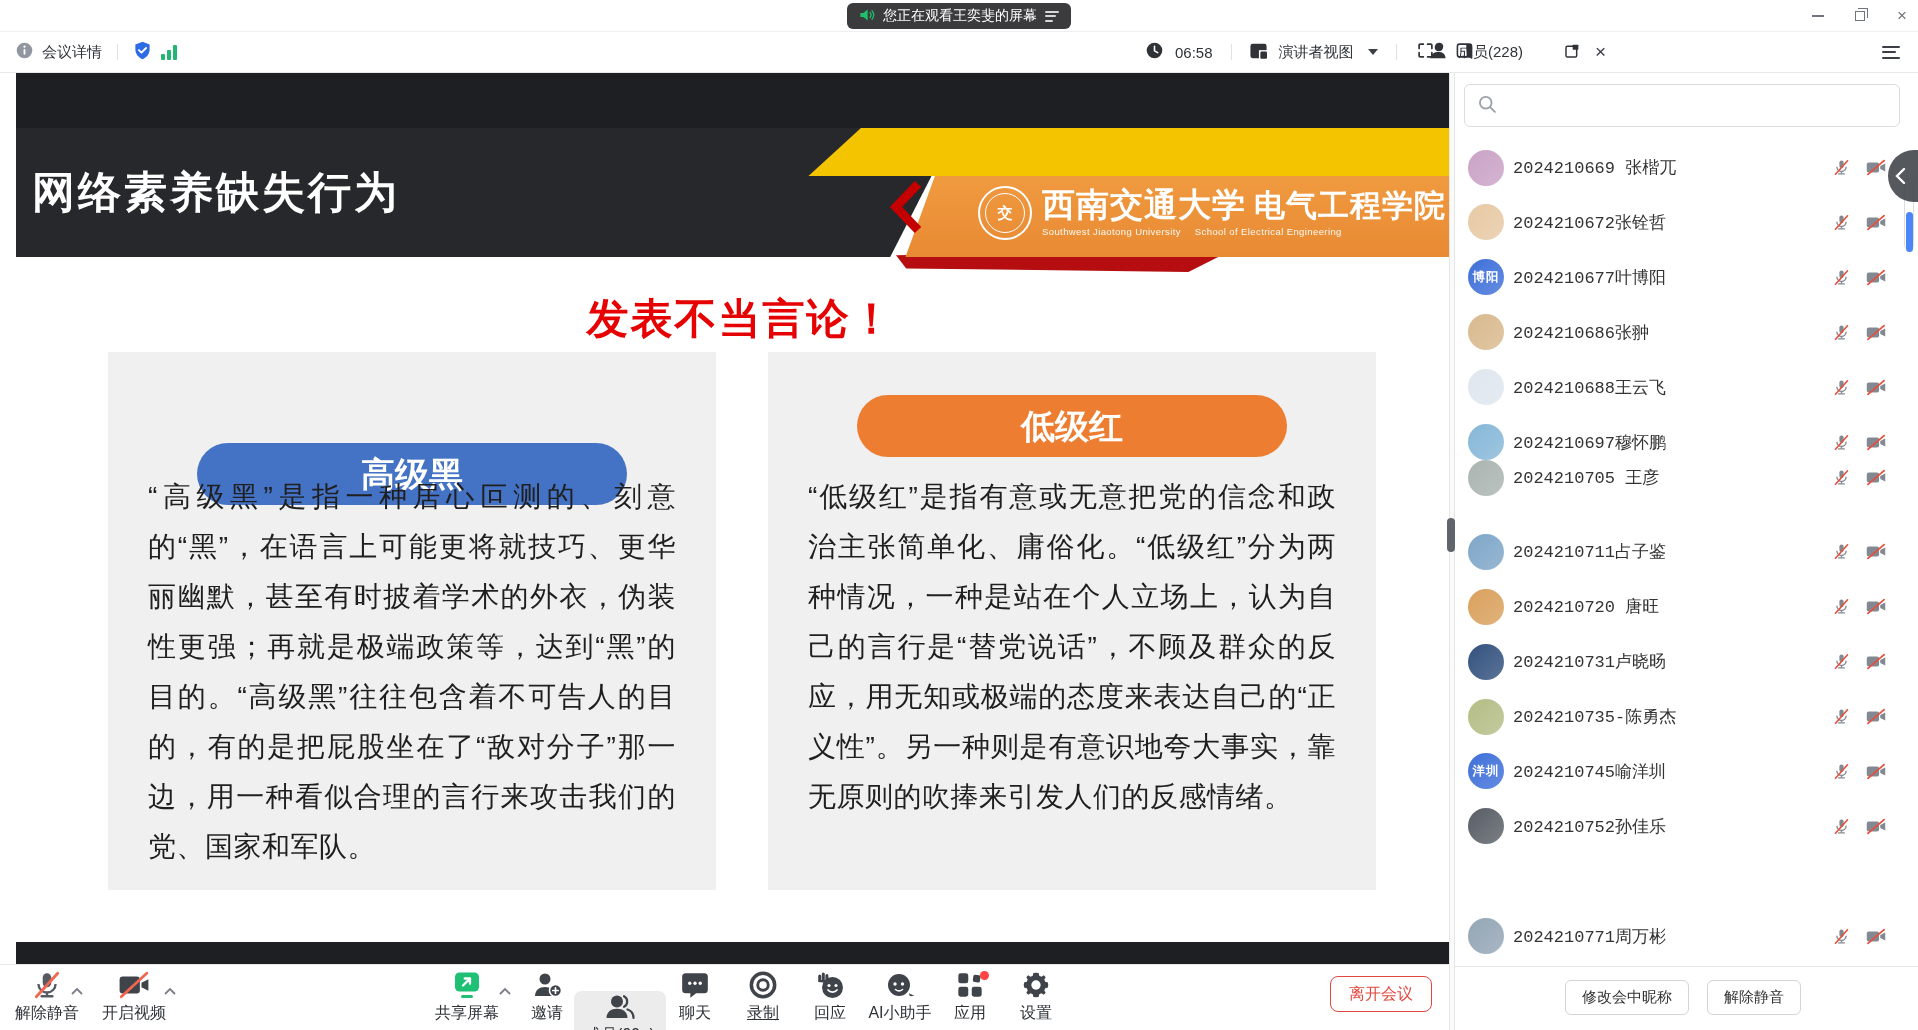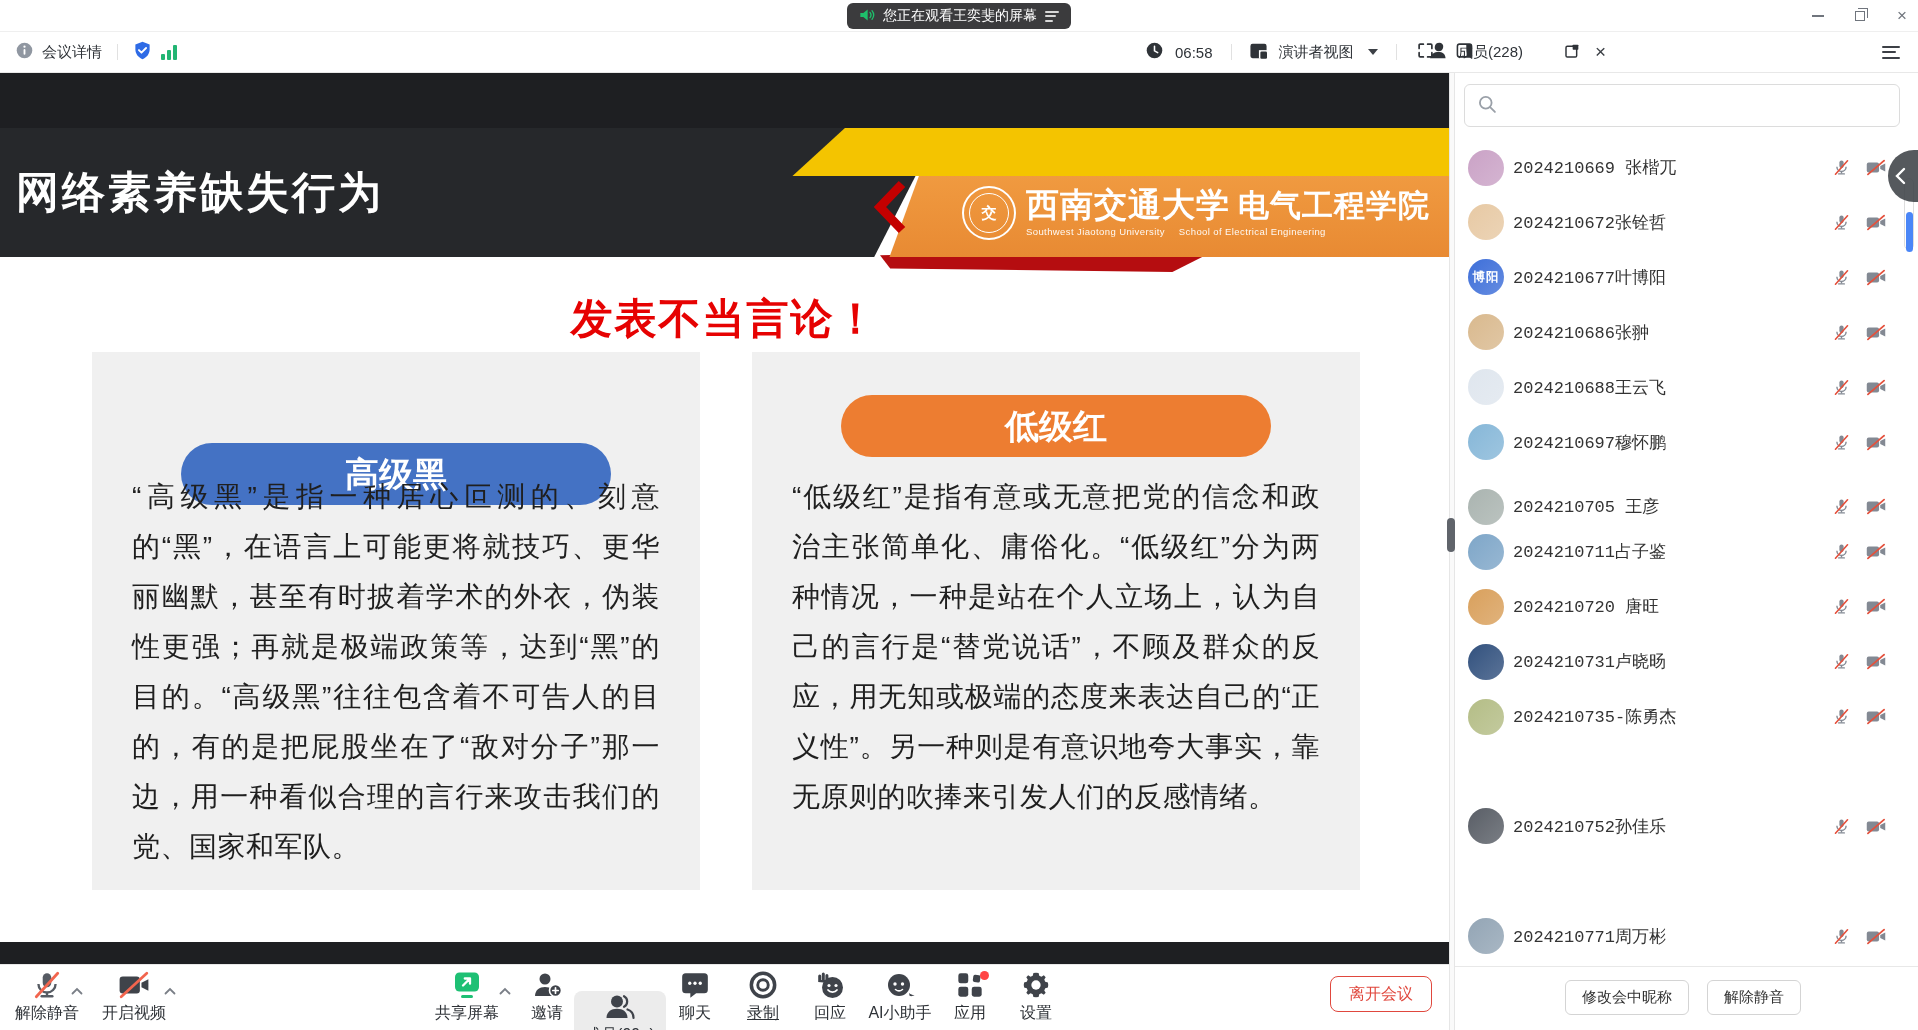--- a/index.html
+++ b/index.html
@@ -29,21 +29,21 @@
   .tb-panelhead{left:1430px;}
   .tb-burger{left:1882px;}
   .burger i{display:block;height:2px;background:#3c4046;margin:3.5px 0;border-radius:1px;}
   .caret-down{width:0;height:0;border-left:5px solid transparent;border-right:5px solid transparent;border-top:6px solid #3c4046;margin-left:2px;}
   .sigbars{display:flex;align-items:flex-end;gap:2.5px;height:15px;}
   .sigbars i{display:block;width:3.5px;background:#22b573;border-radius:1px;}
   .sigbars i:nth-child(1){height:6px;}.sigbars i:nth-child(2){height:10px;}.sigbars i:nth-child(3){height:15px;}
   .xicon{font-size:19px;color:#3c4046;line-height:18px;}
 
   
-  .share{position:absolute;left:0;top:73px;width:1449px;height:891px;background:#1e1f22;padding-left:40px;}
+  .share{position:absolute;left:16px;top:73px;width:1449px;height:891px;background:#1e1f22;padding-left:40px;}
   .slide{position:absolute;left:0;top:55px;width:1449px;height:814px;background:#fff;overflow:hidden;}
   .slide-header{position:absolute;left:0;top:0;width:1449px;height:129px;}
   .hdr-dark{position:absolute;left:0;top:0;width:940px;height:129px;background:#26282b;
             clip-path:polygon(0 0,100% 0,93% 100%,0 100%);}
   .ribbon-yellow{position:absolute;left:740px;top:0;width:709px;height:48px;background:#f4c400;
             clip-path:polygon(7.4% 100%,14.8% 0,100% 0,100% 100%);}
   .ribbon-red{position:absolute;left:880px;top:120px;width:340px;height:24px;background:#b50d10;
             clip-path:polygon(0 30%,100% 0,86% 100%,3% 85%);}
   .ribbon-orange{position:absolute;left:860px;top:48px;width:589px;height:81px;background:linear-gradient(180deg,#f09a40,#e88a33);
             clip-path:polygon(5% 100%,10% 0,100% 0,100% 100%);}
@@ -392,21 +392,21 @@
             </svg>
         </span>
         <span class="row-ico-cam">
           <svg width="20" height="17" viewBox="0 0 26 20">
               <rect x="1" y="3.5" width="16" height="13" rx="2.5" fill="#838993"></rect>
               <path d="M18.5 8l6.5-3.2v10.4L18.5 12z" fill="#838993"></path>
               <line x1="2.5" y1="19" x2="23.5" y2="1" stroke="#e4503c" stroke-width="2.3" stroke-linecap="round"></line>
             </svg>
         </span>
       </div>
-        <div class="member-row" style="top: 348px;">
+        <div class="member-row" style="top: 319px;">
         <span class="avatar" style="background: linear-gradient(135deg, rgb(170, 180, 176), rgba(170, 180, 176, 0.8));"></span>
         <span class="member-name">2024210705 王彦</span>
         <span class="row-ico-mic">
           <svg width="17" height="17" viewBox="0 0 24 24">
               <rect x="9" y="2" width="6" height="11" rx="3" fill="#838993"></rect>
               <path d="M5.5 11a6.5 6.5 0 0 0 13 0" stroke="#838993" stroke-width="2" fill="none"></path>
               <line x1="12" y1="17.5" x2="12" y2="20.5" stroke="#838993" stroke-width="2"></line>
               <line x1="8" y1="21" x2="16" y2="21" stroke="#838993" stroke-width="2" stroke-linecap="round"></line>
               <line x1="3.5" y1="21.5" x2="20.5" y2="2.5" stroke="#e4503c" stroke-width="2.3" stroke-linecap="round"></line>
             </svg>
@@ -475,20 +475,40 @@
           <svg width="20" height="17" viewBox="0 0 26 20">
               <rect x="1" y="3.5" width="16" height="13" rx="2.5" fill="#838993"></rect>
               <path d="M18.5 8l6.5-3.2v10.4L18.5 12z" fill="#838993"></path>
               <line x1="2.5" y1="19" x2="23.5" y2="1" stroke="#e4503c" stroke-width="2.3" stroke-linecap="round"></line>
             </svg>
         </span>
       </div>
         <div class="member-row" style="top: 558px;">
         <span class="avatar" style="background: linear-gradient(135deg, rgb(180, 189, 134), rgba(180, 189, 134, 0.8));"></span>
         <span class="member-name">2024210735-陈勇杰</span>
+        <span class="row-ico-mic">
+          <svg width="17" height="17" viewBox="0 0 24 24">
+              <rect x="9" y="2" width="6" height="11" rx="3" fill="#838993"></rect>
+              <path d="M5.5 11a6.5 6.5 0 0 0 13 0" stroke="#838993" stroke-width="2" fill="none"></path>
+              <line x1="12" y1="17.5" x2="12" y2="20.5" stroke="#838993" stroke-width="2"></line>
+              <line x1="8" y1="21" x2="16" y2="21" stroke="#838993" stroke-width="2" stroke-linecap="round"></line>
+              <line x1="3.5" y1="21.5" x2="20.5" y2="2.5" stroke="#e4503c" stroke-width="2.3" stroke-linecap="round"></line>
+            </svg>
+        </span>
+        <span class="row-ico-cam">
+          <svg width="20" height="17" viewBox="0 0 26 20">
+              <rect x="1" y="3.5" width="16" height="13" rx="2.5" fill="#838993"></rect>
+              <path d="M18.5 8l6.5-3.2v10.4L18.5 12z" fill="#838993"></path>
+              <line x1="2.5" y1="19" x2="23.5" y2="1" stroke="#e4503c" stroke-width="2.3" stroke-linecap="round"></line>
+            </svg>
+        </span>
+      </div>
+        <div class="member-row" style="top: 612.9px;">
+        <span class="avatar" style="background: linear-gradient(135deg, rgb(62, 111, 217), rgba(62, 111, 217, 0.8));">洋圳</span>
+        <span class="member-name">2024210745喻洋圳</span>
         <span class="row-ico-mic">
           <svg width="17" height="17" viewBox="0 0 24 24">
               <rect x="9" y="2" width="6" height="11" rx="3" fill="#838993"></rect>
               <path d="M5.5 11a6.5 6.5 0 0 0 13 0" stroke="#838993" stroke-width="2" fill="none"></path>
               <line x1="12" y1="17.5" x2="12" y2="20.5" stroke="#838993" stroke-width="2"></line>
               <line x1="8" y1="21" x2="16" y2="21" stroke="#838993" stroke-width="2" stroke-linecap="round"></line>
               <line x1="3.5" y1="21.5" x2="20.5" y2="2.5" stroke="#e4503c" stroke-width="2.3" stroke-linecap="round"></line>
             </svg>
         </span>
         <span class="row-ico-cam">

